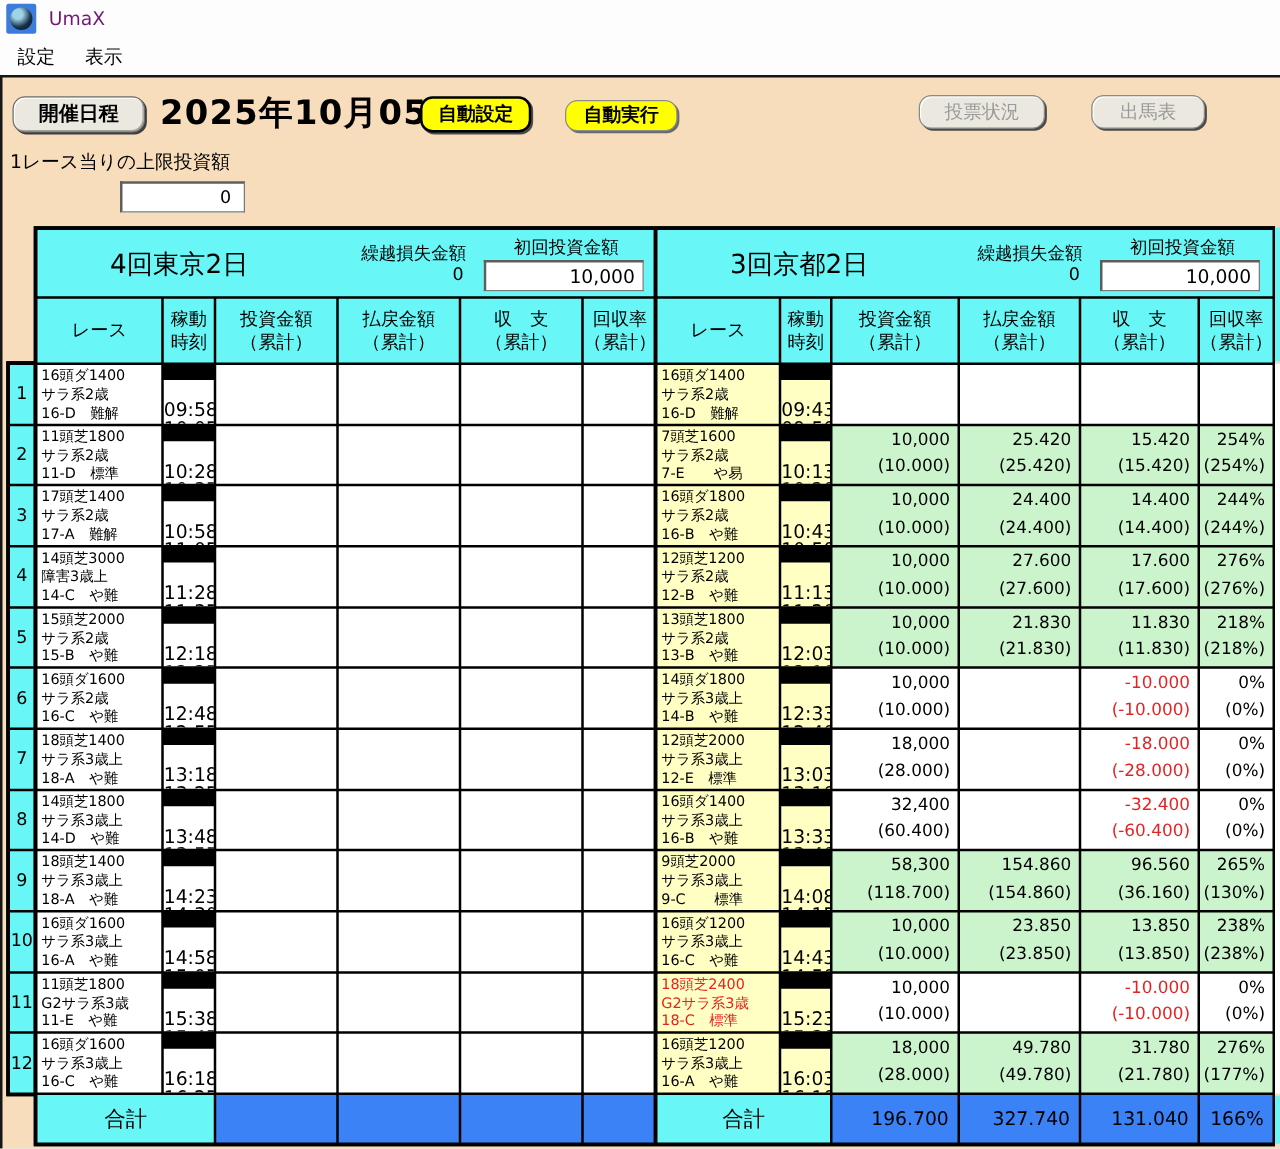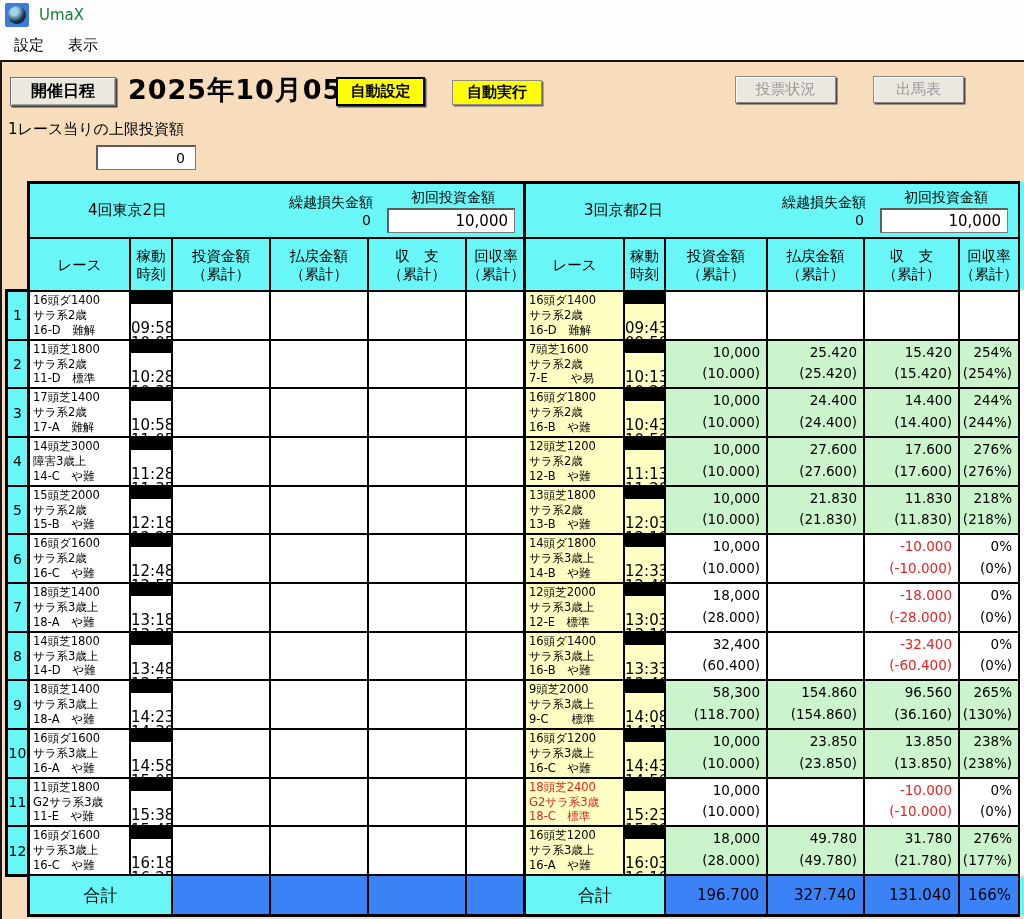--- a/index.html
+++ b/index.html
@@ -5,38 +5,38 @@
   html,body{margin:0;padding:0;background:#c8c8c8;}
   .screen{
     position:relative;width:1024px;height:919px;overflow:hidden;
     background:#fff;font-family:"DejaVu Sans","Liberation Sans",sans-serif;
     color:#000;-webkit-font-smoothing:none;
   }
   
   .titlebar{position:absolute;left:0;top:0;width:1024px;height:30px;background:#fdfdfd;display:flex;align-items:center;}
   .appicon{width:24px;height:24px;margin-left:5px;background:#3c7cdc;border-radius:2px;display:flex;align-items:center;justify-content:center;}
   .appicon .globe{width:18px;height:18px;border-radius:50%;background:radial-gradient(circle at 35% 30%,#9fd4e8 0 22%,#17324a 60%,#060d15 100%);}
-  .apptitle{margin-left:10px;font-size:15px;color:#15803d;}
+  .apptitle{margin-left:10px;font-size:15px;color:#701a75;}
   .menubar{position:absolute;left:0;top:30px;width:1024px;height:30px;background:#fdfdfd;display:flex;align-items:center;font-size:15px;}
   .menuitem{padding:3px 10px;margin-left:4px;cursor:default;}
   
   .client{position:absolute;left:0;top:60px;width:1024px;height:859px;background:var(--peach);border-top:2px solid #161616;border-left:2px solid #161616;box-sizing:border-box;}
-  .btn{position:absolute;box-sizing:border-box;display:flex;align-items:center;justify-content:center;cursor:default;font-family:inherit;}
+  .btn{position:absolute;box-sizing:border-box;display:flex;align-items:center;justify-content:center;cursor:default;font-family:inherit;border-radius:10px;}
   .btn-raised{background:#ebe8df;border:1px solid #6e6e6e;box-shadow:inset 1px 1px 0 #ffffff,inset -1px -1px 0 #a6a39a,1.5px 1.5px 0 #3f3f3f;font-weight:bold;font-size:16px;}
   .btn-yellow1{background:var(--btnyellow);border:2px solid #000;box-shadow:1.5px 1.5px 0 #4a4a4a;font-weight:bold;font-size:15px;}
   .btn-yellow2{background:var(--btnyellow);border:1px solid #8d8d8d;box-shadow:1.5px 1.5px 0 #6a6a6a;font-weight:bold;font-size:15px;}
   .btn-disabled{background:#ebe8df;border:1px solid #8a8a8a;box-shadow:inset 1px 1px 0 #ffffff,1.5px 1.5px 0 #4a4a4a;color:#9b9b9b;font-size:15px;margin-left:36px;}
   .datetext{position:absolute;left:128px;top:72px;font-size:27px;font-weight:bold;letter-spacing:1px;}
   .limitlabel{position:absolute;left:8px;top:120px;font-size:15px;}
   .sunkeninput{position:absolute;box-sizing:border-box;background:#fff;border:1px solid #7a7a7a;border-top:2px solid #5e5e5e;border-left:2px solid #5e5e5e;text-align:right;font-size:14px;font-family:inherit;padding:0 10px 0 2px;}
   
   .rtable{position:absolute;top:181px;height:736px;display:grid;gap:2px;background:#000;padding:2px;border:1px solid #000;box-sizing:border-box;
           grid-template-rows:53px 51px repeat(12,1fr) 38px;}
   .band{grid-column:1/-1;background:var(--cyan);display:flex;align-items:center;}
-  .band-title{font-size:15px;white-space:nowrap;}
+  .band-title{font-size:21px;white-space:nowrap;}
   .spacer{flex:1;}
   .carry{width:112px;display:flex;flex-direction:column;font-size:14px;}
   .carry .lab{text-align:center;white-space:nowrap;}
   .carry .val{text-align:right;padding-right:16px;font-size:14px;}
   .init{width:132px;margin-right:6px;display:flex;flex-direction:column;font-size:14px;}
   .init .lab{text-align:center;white-space:nowrap;}
   .init input{box-sizing:border-box;width:128px;height:25px;background:#fff;border:1px solid #7a7a7a;border-top:2px solid #5e5e5e;border-left:2px solid #5e5e5e;text-align:right;font-size:15px;font-family:inherit;padding-right:6px;margin-top:1px;}
   .ch{background:var(--cyan);display:flex;flex-direction:column;align-items:center;justify-content:center;font-size:14.5px;line-height:18px;white-space:nowrap;}
   .cell{background:#fff;overflow:hidden;}
   .race-cell{font-size:11.5px;line-height:14.9px;padding:1px 0 0 3px;white-space:pre;}

